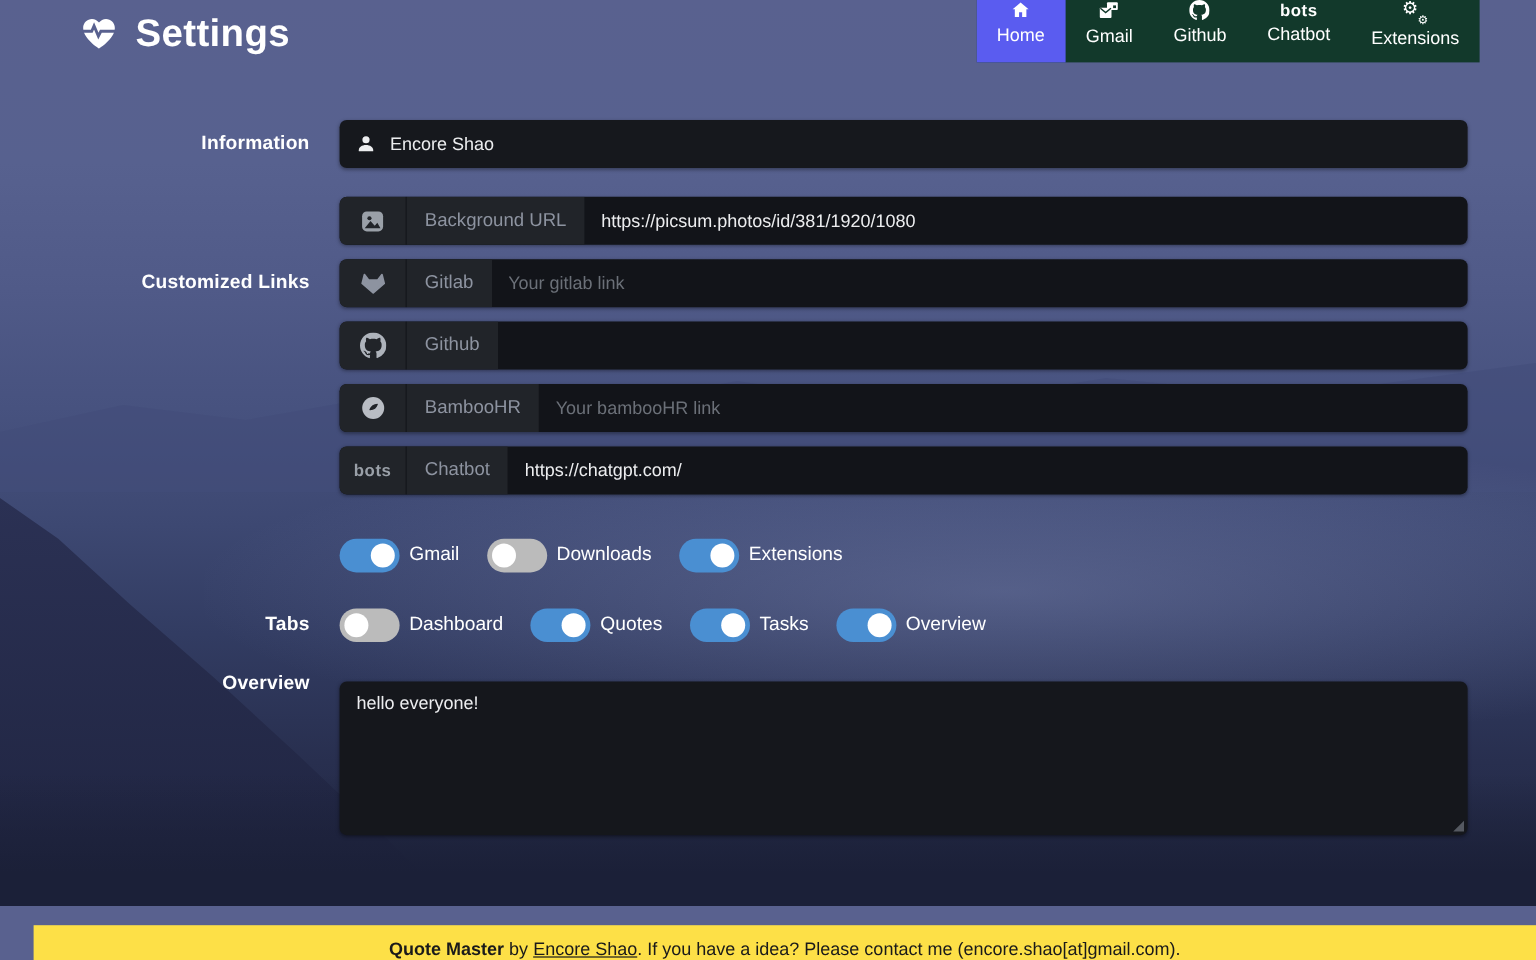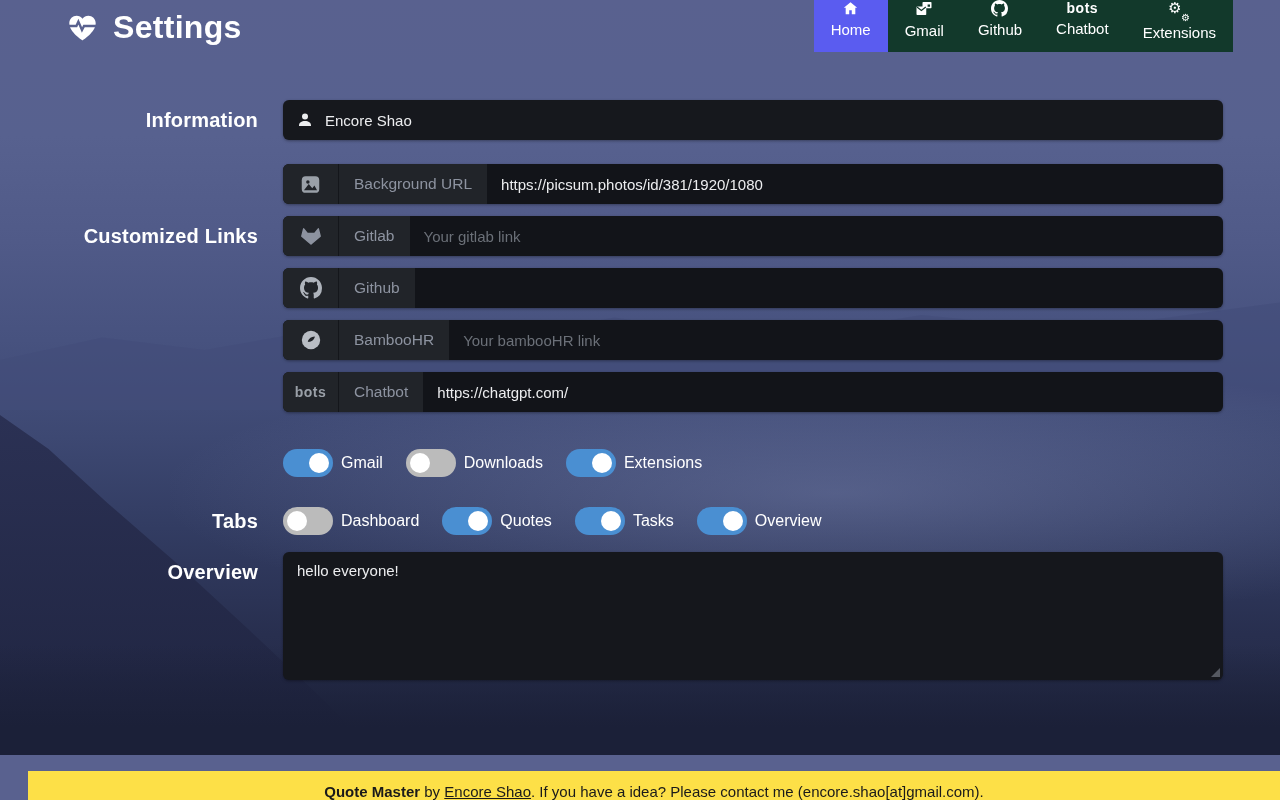--- a/index.html
+++ b/index.html
@@ -35,21 +35,21 @@
   .nav-icon { display: inline-flex; align-items: center; justify-content: center; width: 20px; }
   .gears { position: relative; width: 22px; height: 20px; }
   .gear-big { position: absolute; left: 0; top: -2px; font-size: 15px; line-height: 20px; }
   .gear-small { position: absolute; right: 0; bottom: -3px; font-size: 10px; line-height: 10px; }
   .bots-text { font-weight: 700; font-size: 14px; letter-spacing: .5px; }
 
   
   .main { position: absolute; top: 100px; left: 0; right: 57px; z-index: 4; }
   .form-row { display: flex; margin-bottom: 12px; }
   .label-col { width: 258px; flex: none; display: flex; align-items: center; justify-content: flex-end;
-               color: #fff; font-size: 20px; font-weight: 600; letter-spacing: .2px; }
+               color: #fff; font-size: 16px; font-weight: 600; letter-spacing: .2px; }
   .label-col.top { align-items: flex-start; padding-top: 9px; }
   .field-col { flex: 1; margin-left: 25px; }
 
   .input-simple { display: flex; align-items: center; height: 40px; border-radius: 6px;
                   background: #16181D; padding: 0 13px; gap: 11px; box-shadow: 0 1px 3px rgba(0,0,0,.35); }
   .input-simple input { flex: 1; background: transparent; border: none; outline: none;
                   color: #ECEDEF; font-size: 15px; font-family: inherit; }
 
   .input-group { display: flex; height: 40px; border-radius: 6px; overflow: hidden;
                  background: #121419; box-shadow: 0 1px 3px rgba(0,0,0,.35); }
@@ -69,21 +69,21 @@
   .switch { width: 50px; height: 28px; border-radius: 14px; background: #BBBBBB; position: relative;
             cursor: pointer; flex: none; }
   .switch .knob { position: absolute; top: 4px; left: 4px; width: 20px; height: 20px;
             border-radius: 50%; background: #fff; }
   .switch.on { background: #4A8FD2; }
   .switch.on .knob { left: 26px; }
   .toggle-label { color: #fff; font-size: 16px; }
 
   
   .overview-row { margin-top: 17px; }
-  .overview-wrap { position: relative; }
+  .overview-wrap { position: relative; margin-top: 16px; }
   textarea.overview { width: 100%; height: 128px; background: #15171C; border: none; outline: none;
             border-radius: 6px; color: #ECEDEF; font-size: 15px; font-family: inherit;
             padding: 10px 14px; resize: none; box-shadow: 0 1px 3px rgba(0,0,0,.35); display: block; }
   .resize-corner { position: absolute; right: 3px; bottom: 3px; width: 0; height: 0;
             border-left: 9px solid transparent; border-bottom: 9px solid #6B7078; opacity: .75; }
 
   
   .footer { position: absolute; left: 0; right: 0; bottom: 0; height: 29px; background: #fde047;
             display: flex; align-items: center; justify-content: center; z-index: 6; margin-left: 28px; }
   .footer p { color: #1A1A1A; font-size: 15px; padding-top: 12px; }

